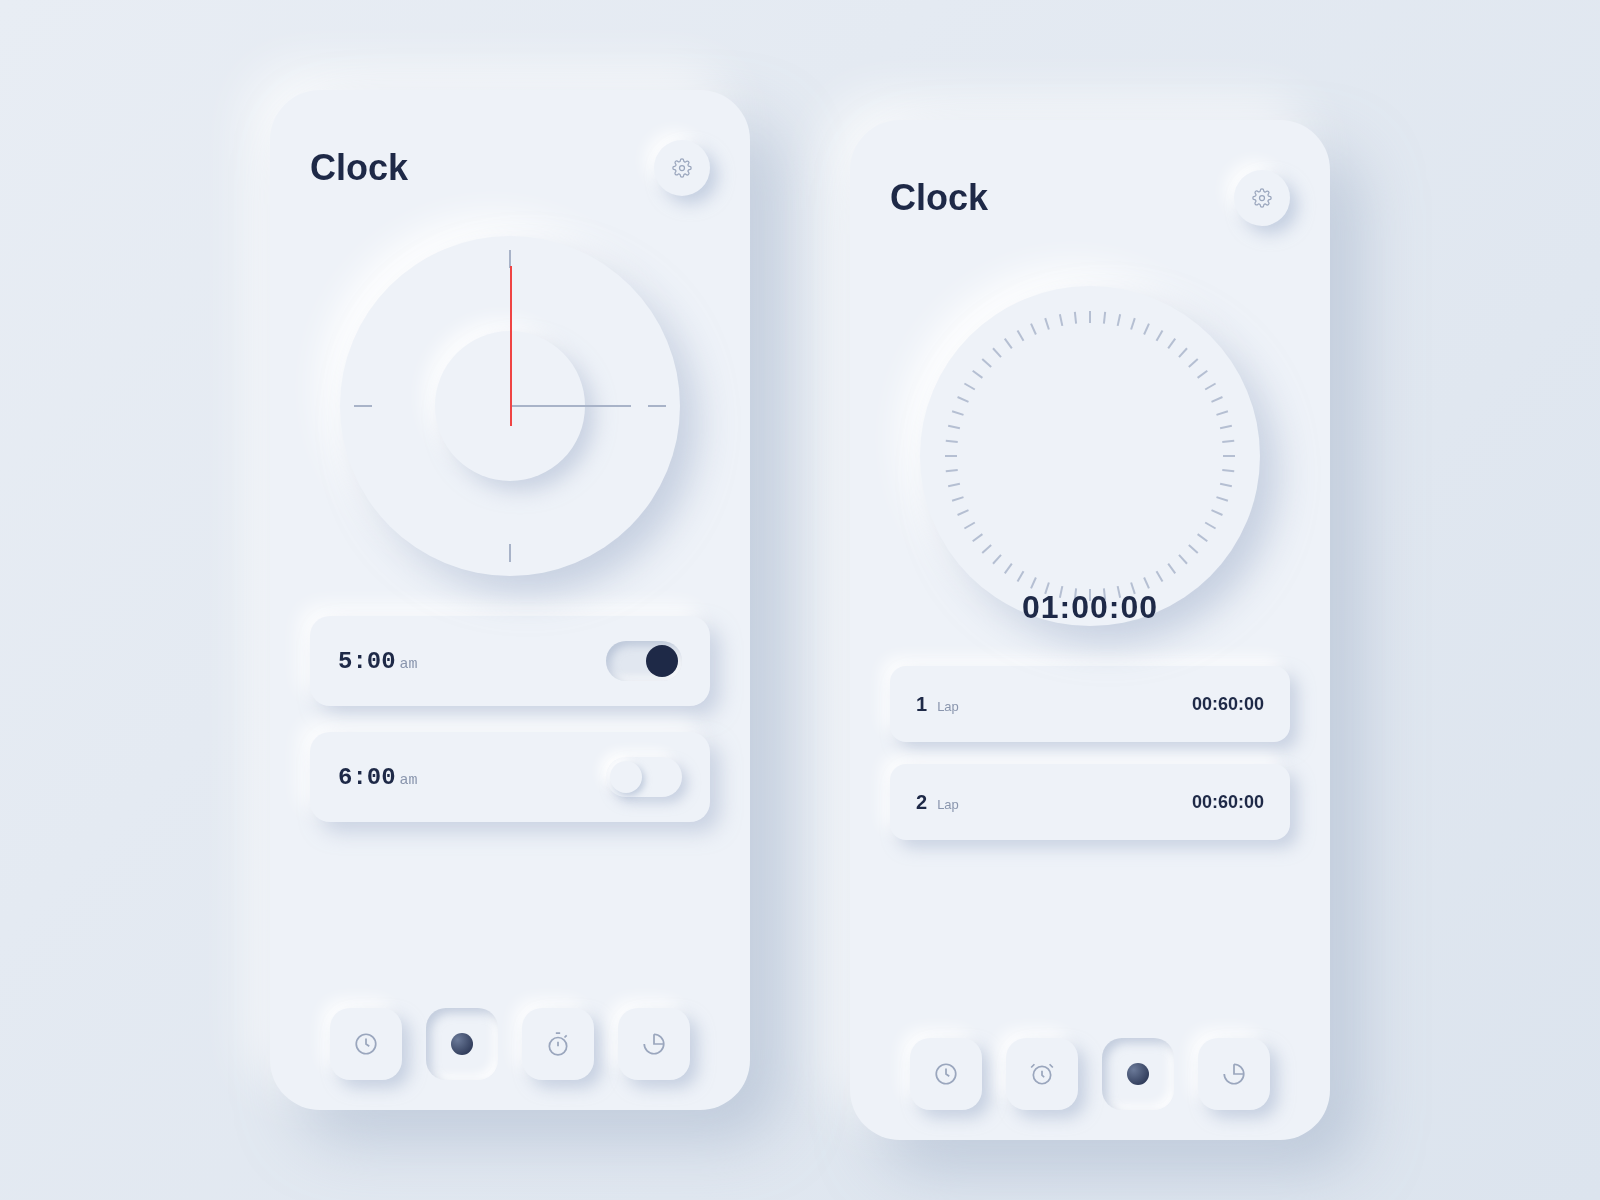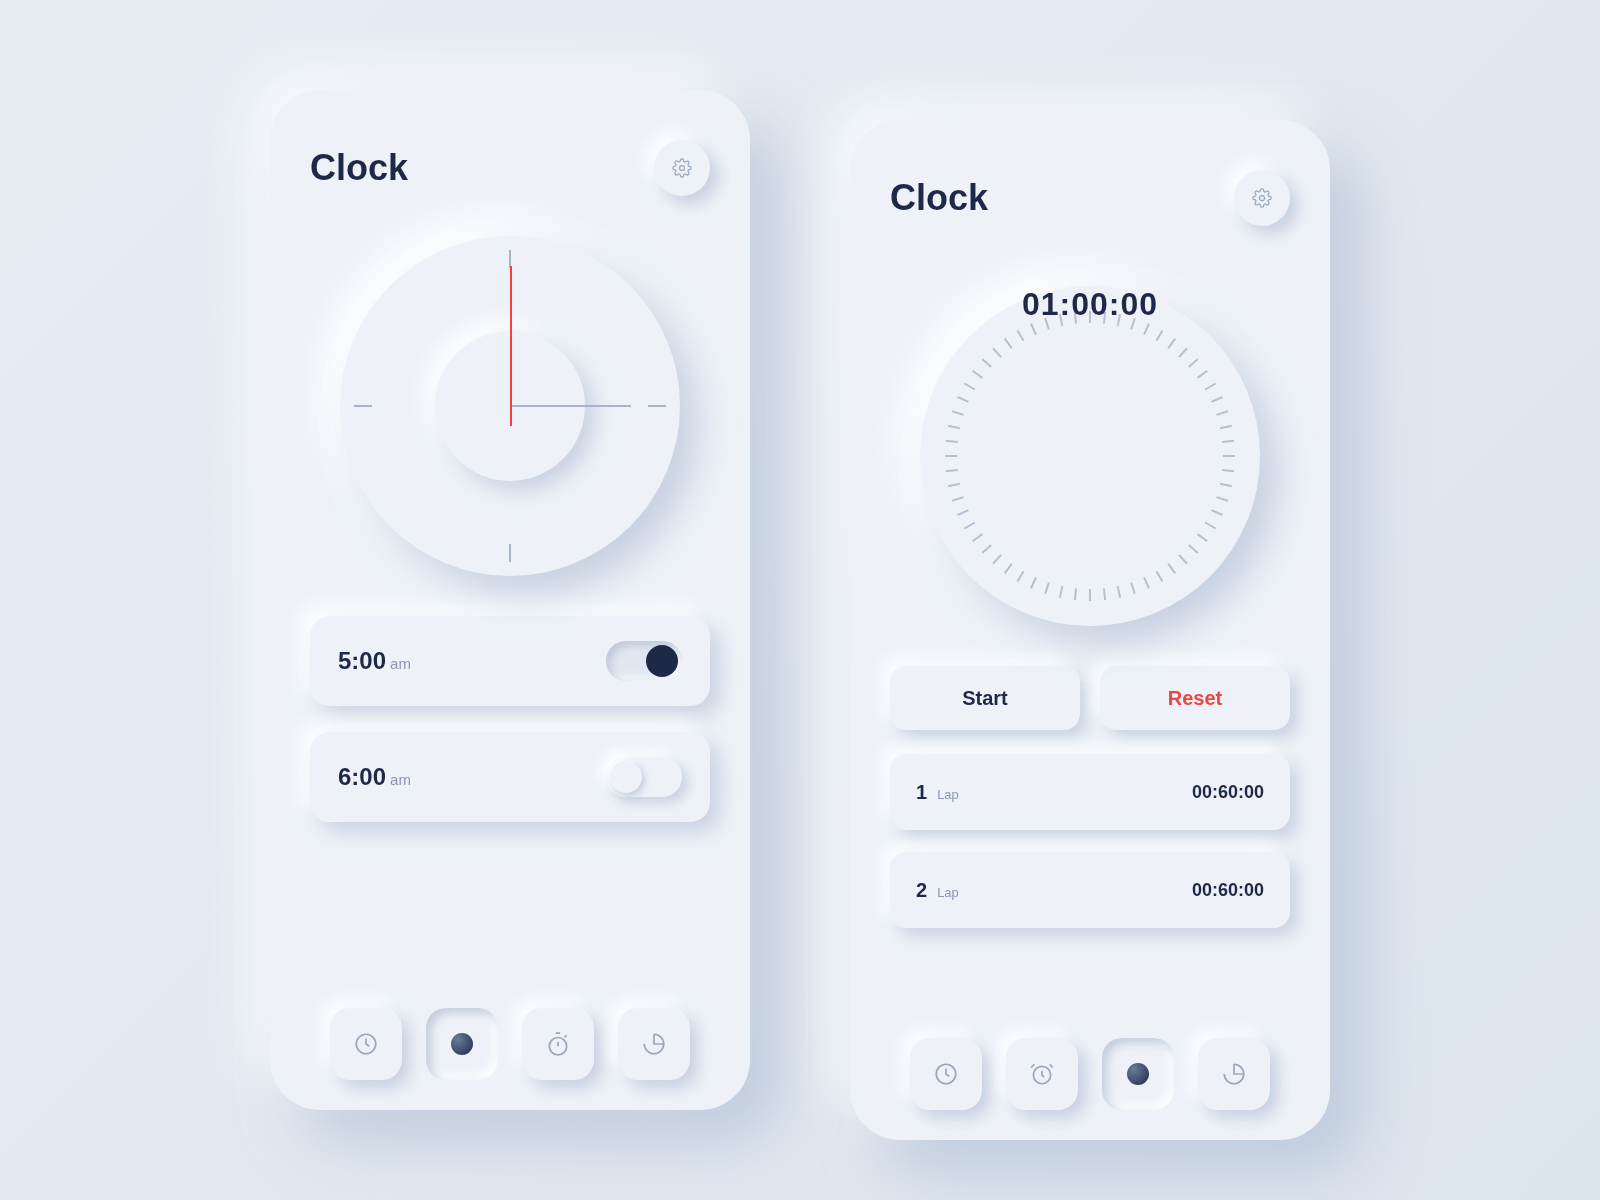--- a/index.html
+++ b/index.html
@@ -91,20 +91,21 @@
   
   .alarm-row {
     height: 90px;
     background: #eef2f8;
     border-radius: 20px;
     box-shadow: 10px 10px 20px rgba(165,180,205,0.5),
                 -10px -10px 20px rgba(255,255,255,0.9);
     margin-bottom: 26px;
     display: flex; align-items: center; justify-content: space-between;
     padding: 0 28px;
+    font-family: Liberation Mono, monospace;
   }
   .alarm-time { font-size: 24px; font-weight: 700; color: #1e2947; }
   .alarm-time .ampm { font-size: 15px; font-weight: 500; color: #8a96ae; margin-left: 4px; }
   .toggle {
     width: 76px; height: 40px; border-radius: 20px;
     position: relative; cursor: pointer;
   }
   .toggle.on {
     background: #e1e7f0;
     box-shadow: inset 4px 4px 8px rgba(160,175,200,0.6),
@@ -153,21 +154,21 @@
 
   
   .sw-dial {
     width: 340px; height: 340px;
     margin: 30px auto 40px;
     border-radius: 50%;
     background: #eef2f8;
     box-shadow: 18px 18px 36px rgba(165,180,205,0.55),
                 -18px -18px 36px rgba(255,255,255,0.95);
     position: relative;
-    display: flex; align-items: flex-start; justify-content: center;
+    display: flex; align-items: flex-end; justify-content: center;
   }
   .sw-ring {
     position: absolute; width: 290px; height: 290px; border-radius: 50%;
     top: 25px; left: 25px;
   }
   .sw-ring span {
     position:absolute; width:2px; height:12px; background:#b5bfd2;
     top:0; left:calc(50% - 1px); transform-origin: 1px 145px;
   }
   .sw-time {
@@ -338,24 +339,20 @@
         <span style="transform: rotate(324deg);"></span>
         <span style="transform: rotate(330deg);"></span>
         <span style="transform: rotate(336deg);"></span>
         <span style="transform: rotate(342deg);"></span>
         <span style="transform: rotate(348deg);"></span>
         <span style="transform: rotate(354deg);"></span>
       </div>
     <div class="sw-time">01:00:00</div>
   </div>
 
-  <div class="btn-row">
-    <div class="pill-btn">Start</div>
-    <div class="pill-btn reset">Reset</div>
-  </div>
 
   <div class="lap-row">
     <div class="lap-left">
       <span class="lap-num">1</span>
       <span class="lap-label">Lap</span>
     </div>
     <div class="lap-time">00:60:00</div>
   </div>
 
   <div class="lap-row">

